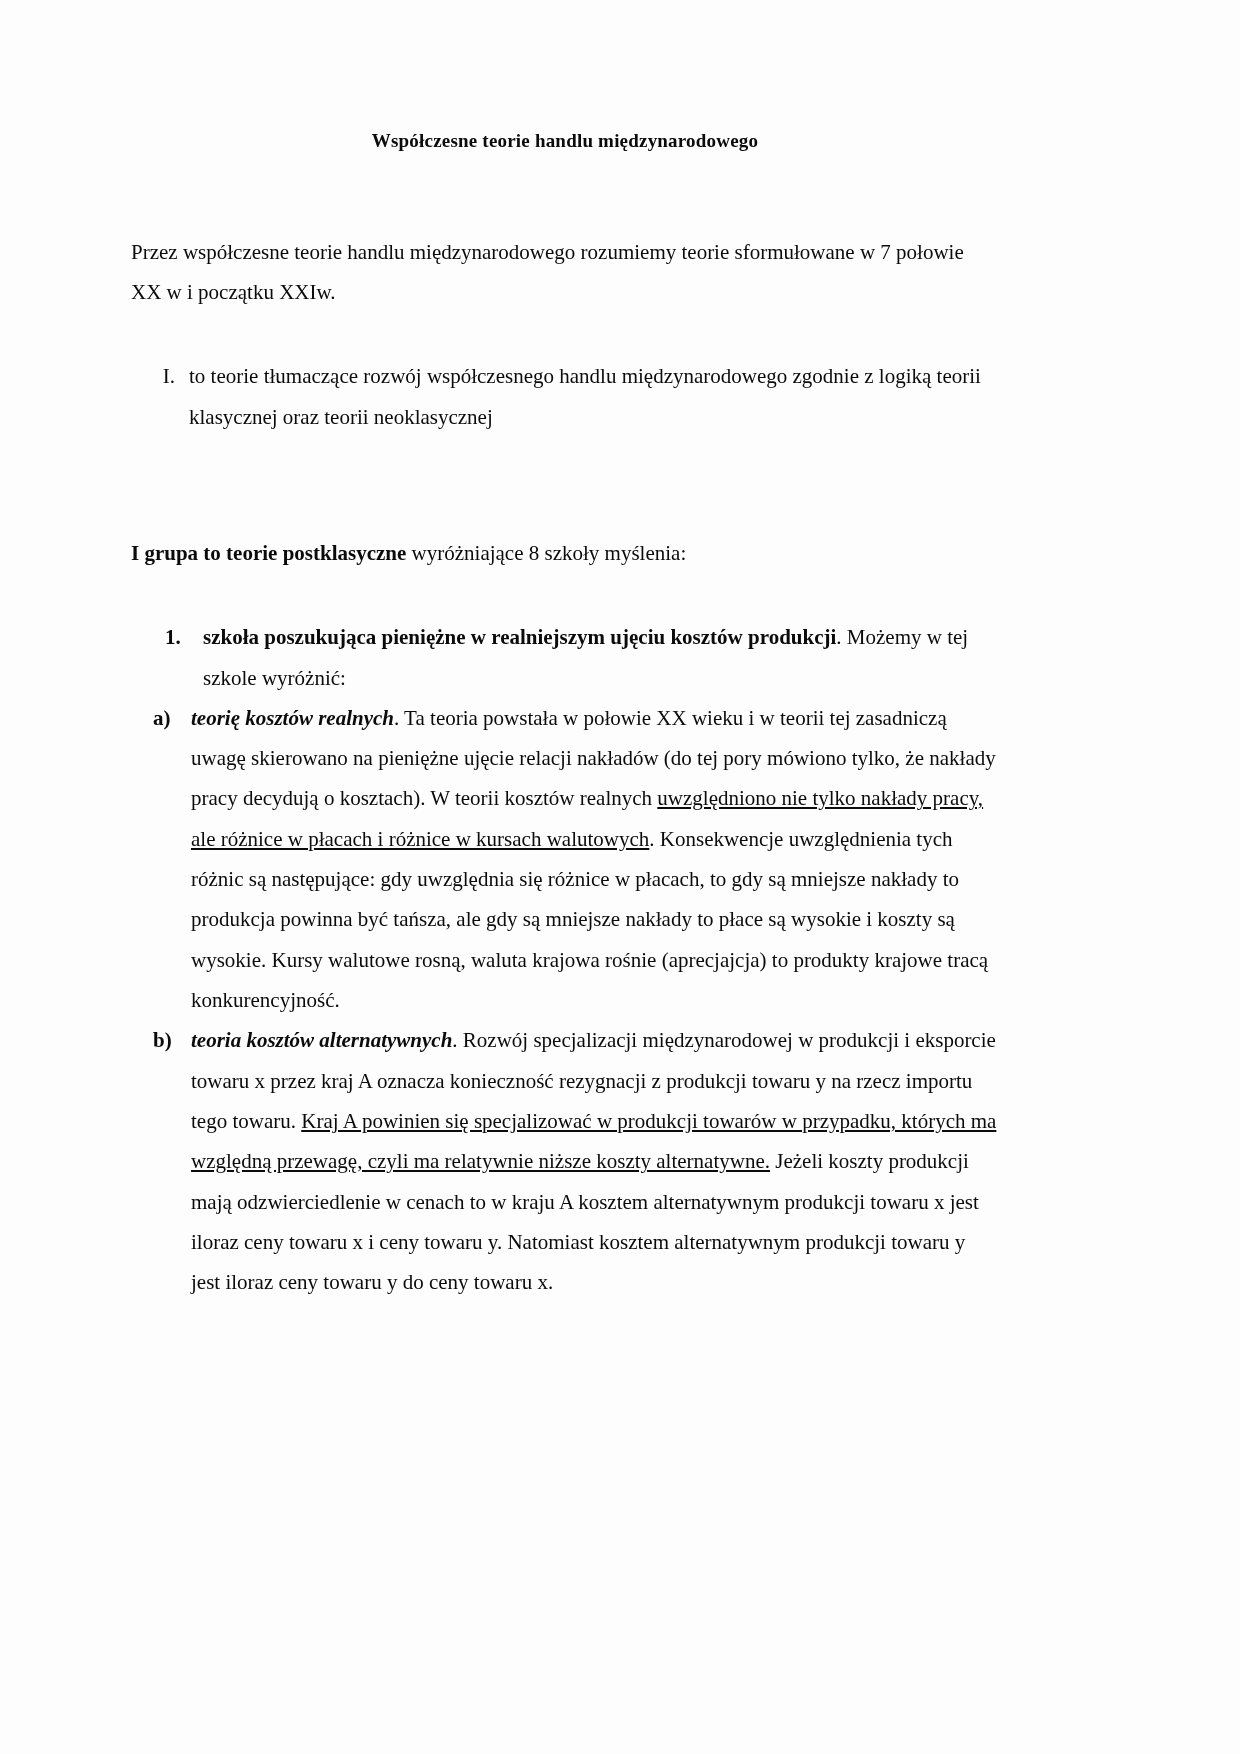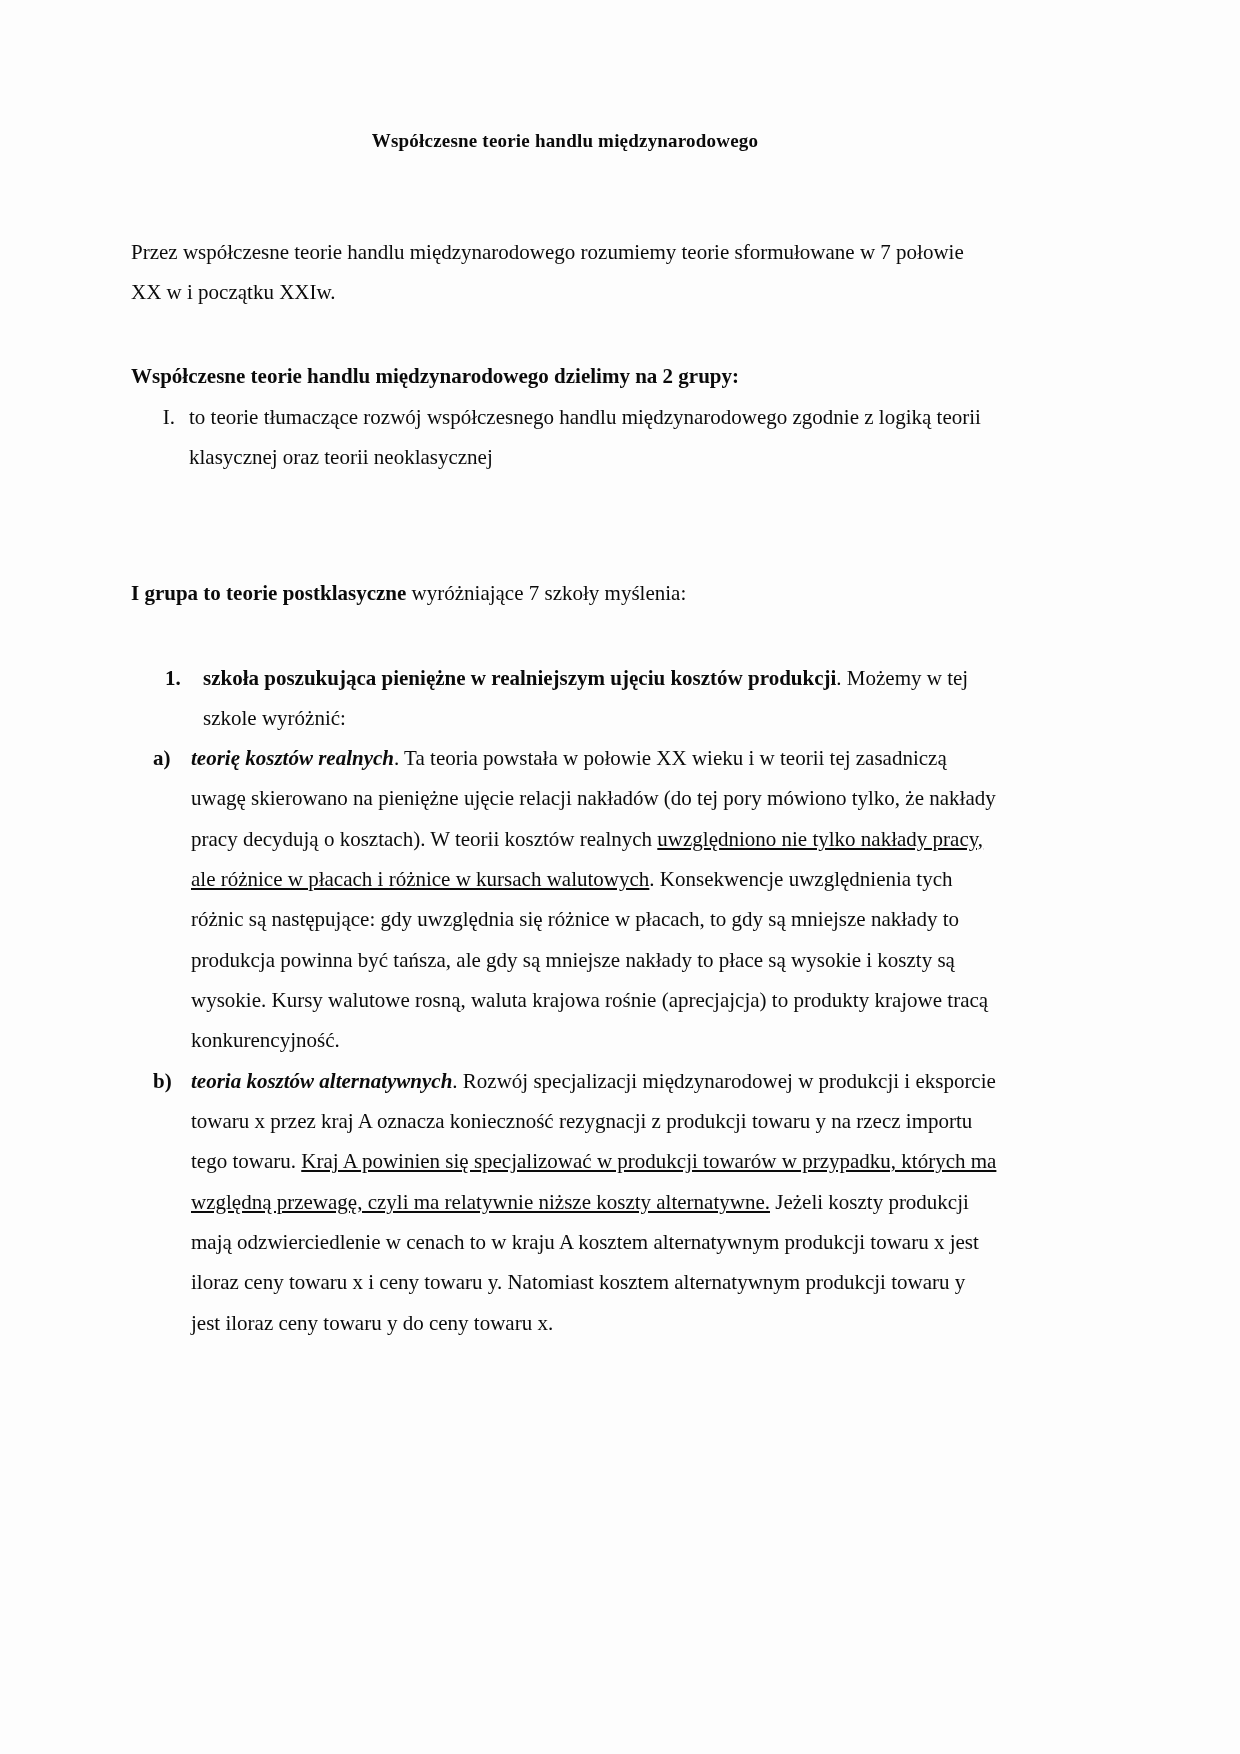--- a/index.html
+++ b/index.html
@@ -124,33 +124,32 @@
   <div class="content">
 
     <h1 class="doc-title">Współczesne teorie handlu międzynarodowego</h1>
 
     <div class="spacer-lg"></div>
 
     <p class="body">Przez współczesne teorie handlu międzynarodowego rozumiemy teorie sformułowane w 7 połowie XX w i początku XXIw.</p>
 
     <div class="spacer-md"></div>
 
-    <p class="body heading-bold">Współczesne teorie handlu międzynarodowego dzielimy na 2 grupy:</p>
 
     <ol class="roman">
       <li>
         <span class="marker">I.</span>
         <span>to teorie tłumaczące rozwój współczesnego handlu międzynarodowego zgodnie z logiką teorii klasycznej oraz teorii neoklasycznej</span>
       </li>
     </ol>
 
     <div class="spacer-xl"></div>
 
     <p class="body">
-      <span class="lead-bold">I grupa to teorie postklasyczne</span><span> wyróżniające 7 szkoły myślenia:</span>
+      <span class="lead-bold">I grupa to teorie postklasyczne</span><span> wyróżniające 8 szkoły myślenia:</span>
     </p>
 
     <div class="spacer-md"></div>
 
     <ol class="decimal">
       <li>
         <span class="marker">1.</span>
         <span class="lead-bold">szkoła poszukująca pieniężne w realniejszym ujęciu kosztów produkcji</span><span>. Możemy w tej szkole wyróżnić:</span>
       </li>
     </ol>

